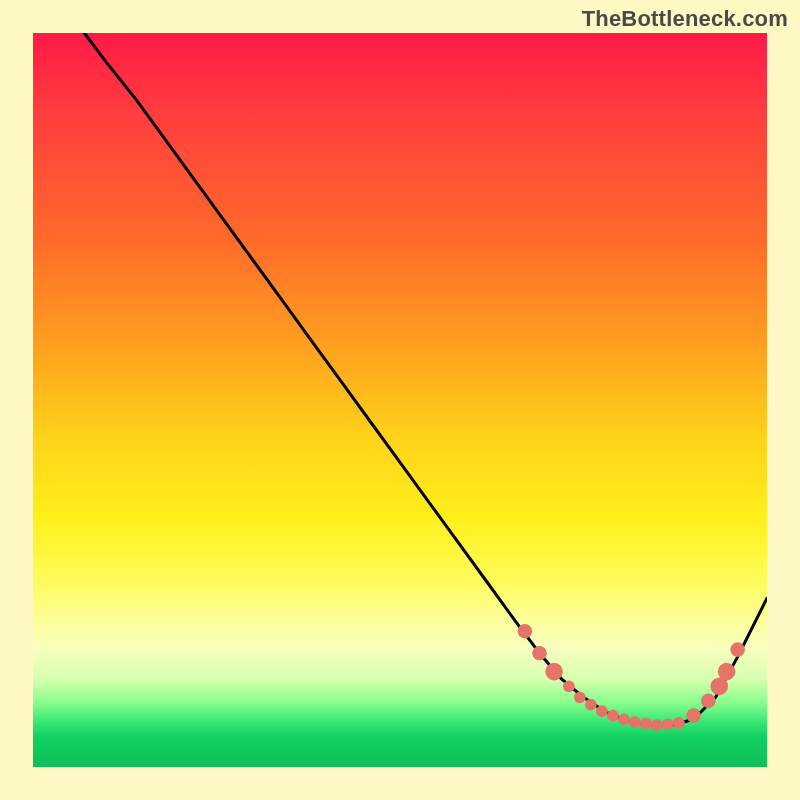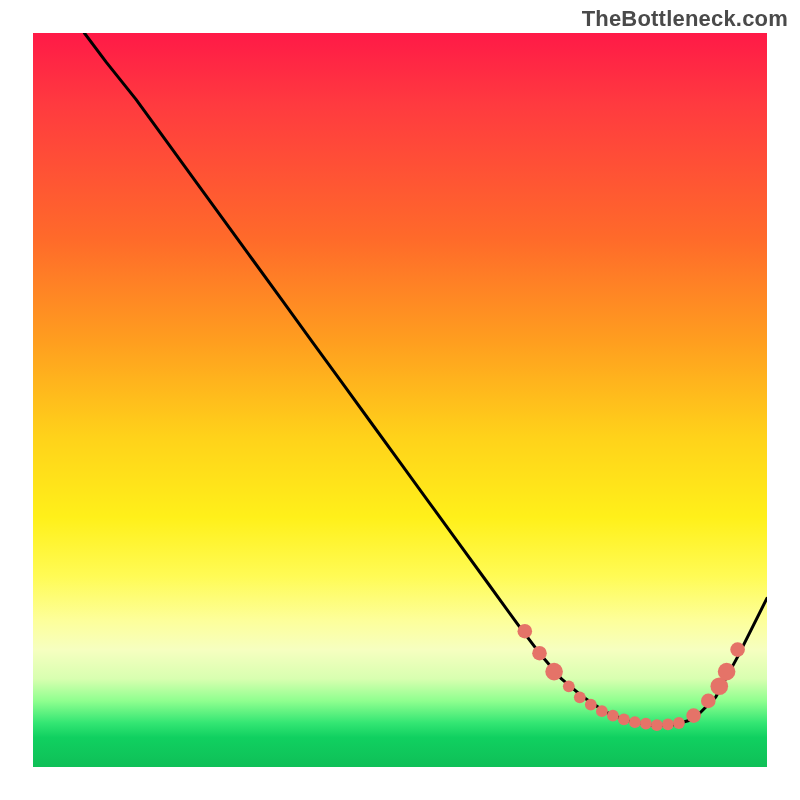--- a/index.html
+++ b/index.html
@@ -8,21 +8,21 @@
     width: 800px;
     height: 800px;
     background: #000;
     overflow: hidden;
     font-family: Arial, Helvetica, sans-serif;
   }
   .stage {
     position: relative;
     width: 800px;
     height: 800px;
-    background: #ffffff;
+    background: #fef9c3;
   }
   .plot {
     position: absolute;
     left: 33px;
     top: 33px;
     width: 734px;
     height: 734px;
     overflow: hidden;
   }
   .gradient {

